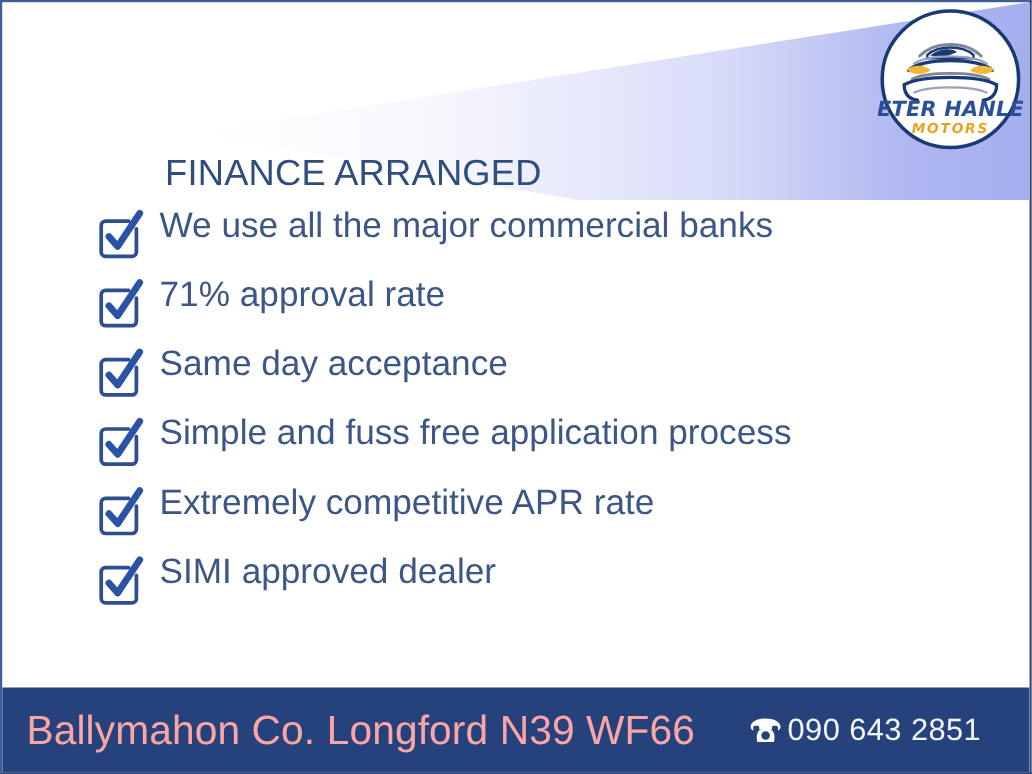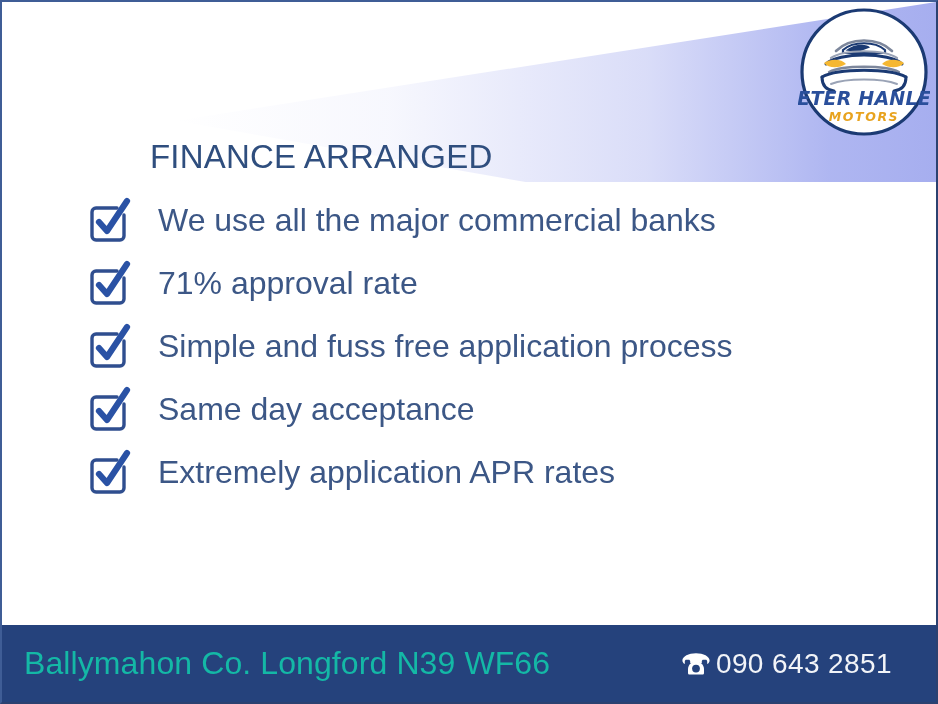--- a/index.html
+++ b/index.html
@@ -69,23 +69,22 @@
 
   
   .list {
     position: absolute;
     left: 82px;
     top: 186px;
     width: 800px;
   }
   .item {
     display: flex;
-    align-items: center;
+    align-items: flex-start;
     height: 63px;
-    gap: 13px;
   }
   .tick {
     flex: 0 0 auto;
     width: 50px;
     height: 50px;
     margin-right: 11px;
     position: relative;
   }
   .tick svg { display:block; width:50px; height:50px; }
   .item-label {
@@ -102,22 +101,22 @@
     right: 0;
     bottom: 0;
     height: 77px;
     background: #25427c;
     display: flex;
     align-items: center;
     padding: 0 0 0 22px;
     box-sizing: border-box;
   }
   .footer-address {
-    color: #14b8a6;
-    font-size: 32px;
+    color: #fca5a5;
+    font-size: 37px;
     letter-spacing: 0.1px;
     white-space: nowrap;
   }
   .footer-contact {
     margin-left: auto;
     margin-right: 44px;
     display: flex;
     align-items: center;
     gap: 3px;
   }
@@ -191,43 +190,52 @@
       <span class="item-label">71% approval rate</span>
     </div>
 
     <div class="item">
       <span class="tick">
         <svg viewBox="0 0 50 50" xmlns="http://www.w3.org/2000/svg" aria-hidden="true">
           <path d="M40 20 L40 41 A4 4 0 0 1 36 45 L12 45 A4 4 0 0 1 8 41 L8 17 A4 4 0 0 1 12 13 L33 13" fill="none" stroke="#2f4e8f" stroke-width="3.4" stroke-linecap="round" stroke-linejoin="round"></path>
           <path d="M15 27 L23 36 L43 6" fill="none" stroke="#2a52a5" stroke-width="6.2" stroke-linecap="round" stroke-linejoin="round"></path>
         </svg>
       </span>
+      <span class="item-label">Same day acceptance</span>
+    </div>
+
+    <div class="item">
+      <span class="tick">
+        <svg viewBox="0 0 50 50" xmlns="http://www.w3.org/2000/svg" aria-hidden="true">
+          <path d="M40 20 L40 41 A4 4 0 0 1 36 45 L12 45 A4 4 0 0 1 8 41 L8 17 A4 4 0 0 1 12 13 L33 13" fill="none" stroke="#2f4e8f" stroke-width="3.4" stroke-linecap="round" stroke-linejoin="round"></path>
+          <path d="M15 27 L23 36 L43 6" fill="none" stroke="#2a52a5" stroke-width="6.2" stroke-linecap="round" stroke-linejoin="round"></path>
+        </svg>
+      </span>
       <span class="item-label">Simple and fuss free application process</span>
     </div>
 
     <div class="item">
       <span class="tick">
         <svg viewBox="0 0 50 50" xmlns="http://www.w3.org/2000/svg" aria-hidden="true">
           <path d="M40 20 L40 41 A4 4 0 0 1 36 45 L12 45 A4 4 0 0 1 8 41 L8 17 A4 4 0 0 1 12 13 L33 13" fill="none" stroke="#2f4e8f" stroke-width="3.4" stroke-linecap="round" stroke-linejoin="round"></path>
           <path d="M15 27 L23 36 L43 6" fill="none" stroke="#2a52a5" stroke-width="6.2" stroke-linecap="round" stroke-linejoin="round"></path>
         </svg>
       </span>
-      <span class="item-label">Same day acceptance</span>
-    </div>
-
-    <div class="item">
-      <span class="tick">
-        <svg viewBox="0 0 50 50" xmlns="http://www.w3.org/2000/svg" aria-hidden="true">
-          <path d="M40 20 L40 41 A4 4 0 0 1 36 45 L12 45 A4 4 0 0 1 8 41 L8 17 A4 4 0 0 1 12 13 L33 13" fill="none" stroke="#2f4e8f" stroke-width="3.4" stroke-linecap="round" stroke-linejoin="round"></path>
-          <path d="M15 27 L23 36 L43 6" fill="none" stroke="#2a52a5" stroke-width="6.2" stroke-linecap="round" stroke-linejoin="round"></path>
-        </svg>
-      </span>
-      <span class="item-label">Extremely application APR rates</span>
-    </div>
-
+      <span class="item-label">Extremely competitive APR rate</span>
+    </div>
+
+    <div class="item">
+      <span class="tick">
+        <svg viewBox="0 0 50 50" xmlns="http://www.w3.org/2000/svg" aria-hidden="true">
+          <path d="M40 20 L40 41 A4 4 0 0 1 36 45 L12 45 A4 4 0 0 1 8 41 L8 17 A4 4 0 0 1 12 13 L33 13" fill="none" stroke="#2f4e8f" stroke-width="3.4" stroke-linecap="round" stroke-linejoin="round"></path>
+          <path d="M15 27 L23 36 L43 6" fill="none" stroke="#2a52a5" stroke-width="6.2" stroke-linecap="round" stroke-linejoin="round"></path>
+        </svg>
+      </span>
+      <span class="item-label">SIMI approved dealer</span>
+    </div>
 
   </div>
 
   <div class="footer">
     <div class="footer-address">Ballymahon Co. Longford N39 WF66</div>
     <div class="footer-contact">
       <span class="phone-icon">
         <svg viewBox="0 0 34 26" xmlns="http://www.w3.org/2000/svg" aria-hidden="true">
           <path d="M17 2.2 C9.6 2.2 3.4 5.4 3.4 9.6 C3.4 11.2 4.3 12.4 5.8 13.1 L5.8 10.4 C5.8 9.5 6.5 8.8 7.4 8.8 L9.6 8.8 C10.5 8.8 11.2 9.5 11.2 10.4 L11.2 12.2 C13.0 11.7 15.0 11.5 17 11.5 C19.0 11.5 21.0 11.7 22.8 12.2 L22.8 10.4 C22.8 9.5 23.5 8.8 24.4 8.8 L26.6 8.8 C27.5 8.8 28.2 9.5 28.2 10.4 L28.2 13.1 C29.7 12.4 30.6 11.2 30.6 9.6 C30.6 5.4 24.4 2.2 17 2.2 Z" fill="#ffffff"></path>
           <path d="M17 10.6 C12.6 10.6 9.0 14.0 9.0 18.2 L9.0 22.0 C9.0 22.9 9.7 23.6 10.6 23.6 L23.4 23.6 C24.3 23.6 25.0 22.9 25.0 22.0 L25.0 18.2 C25.0 14.0 21.4 10.6 17 10.6 Z" fill="#ffffff"></path>

